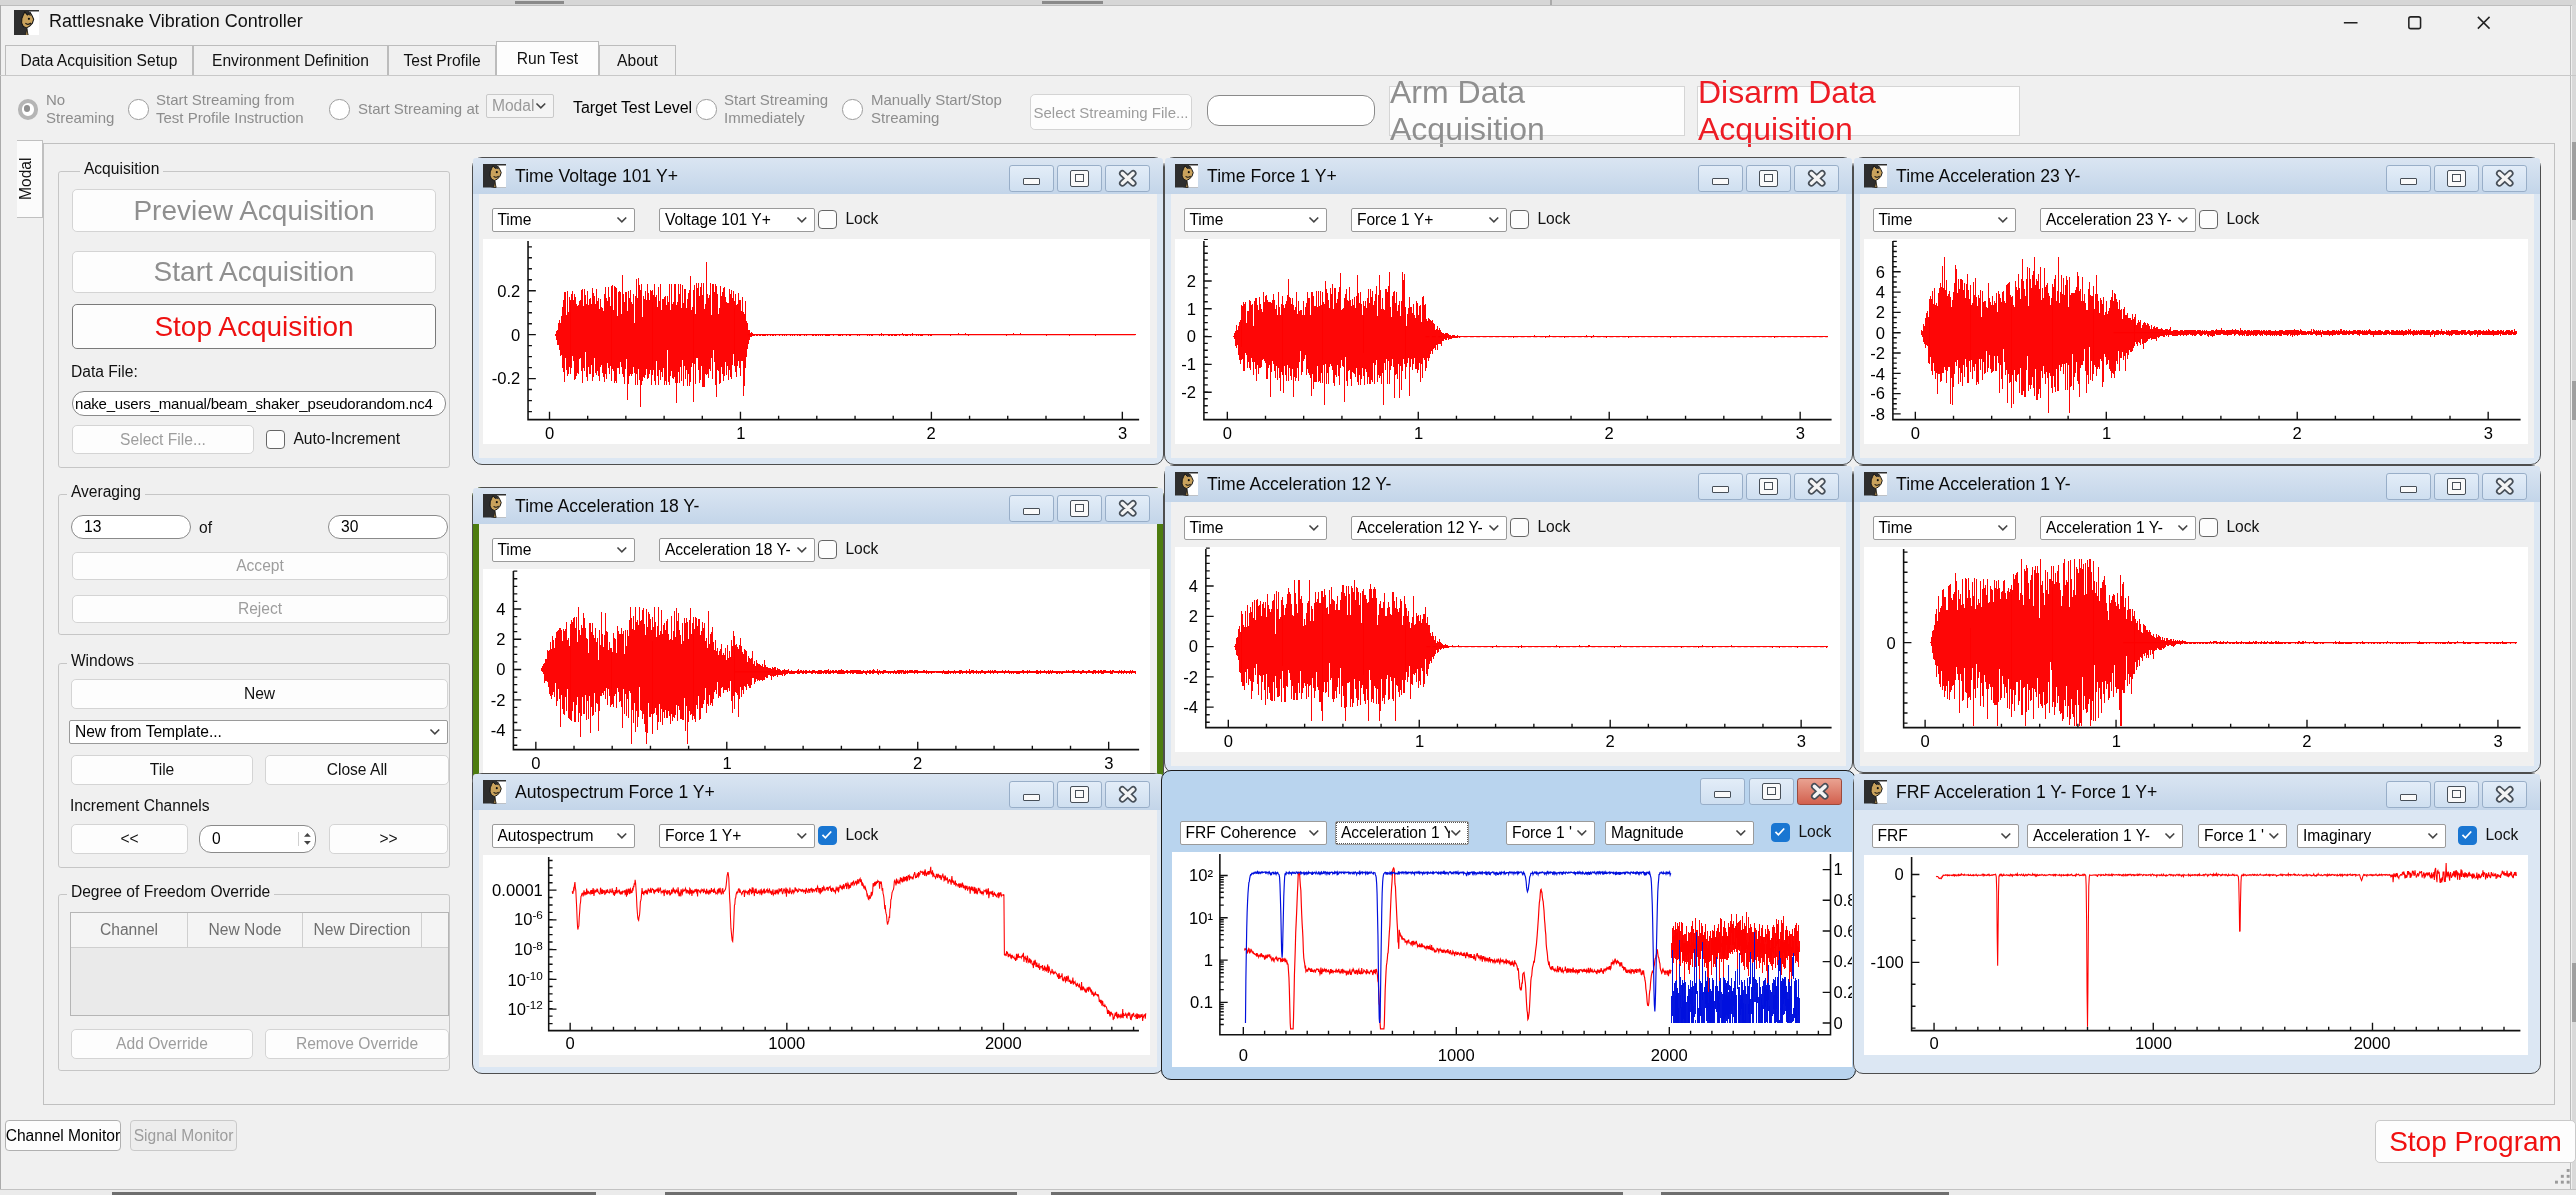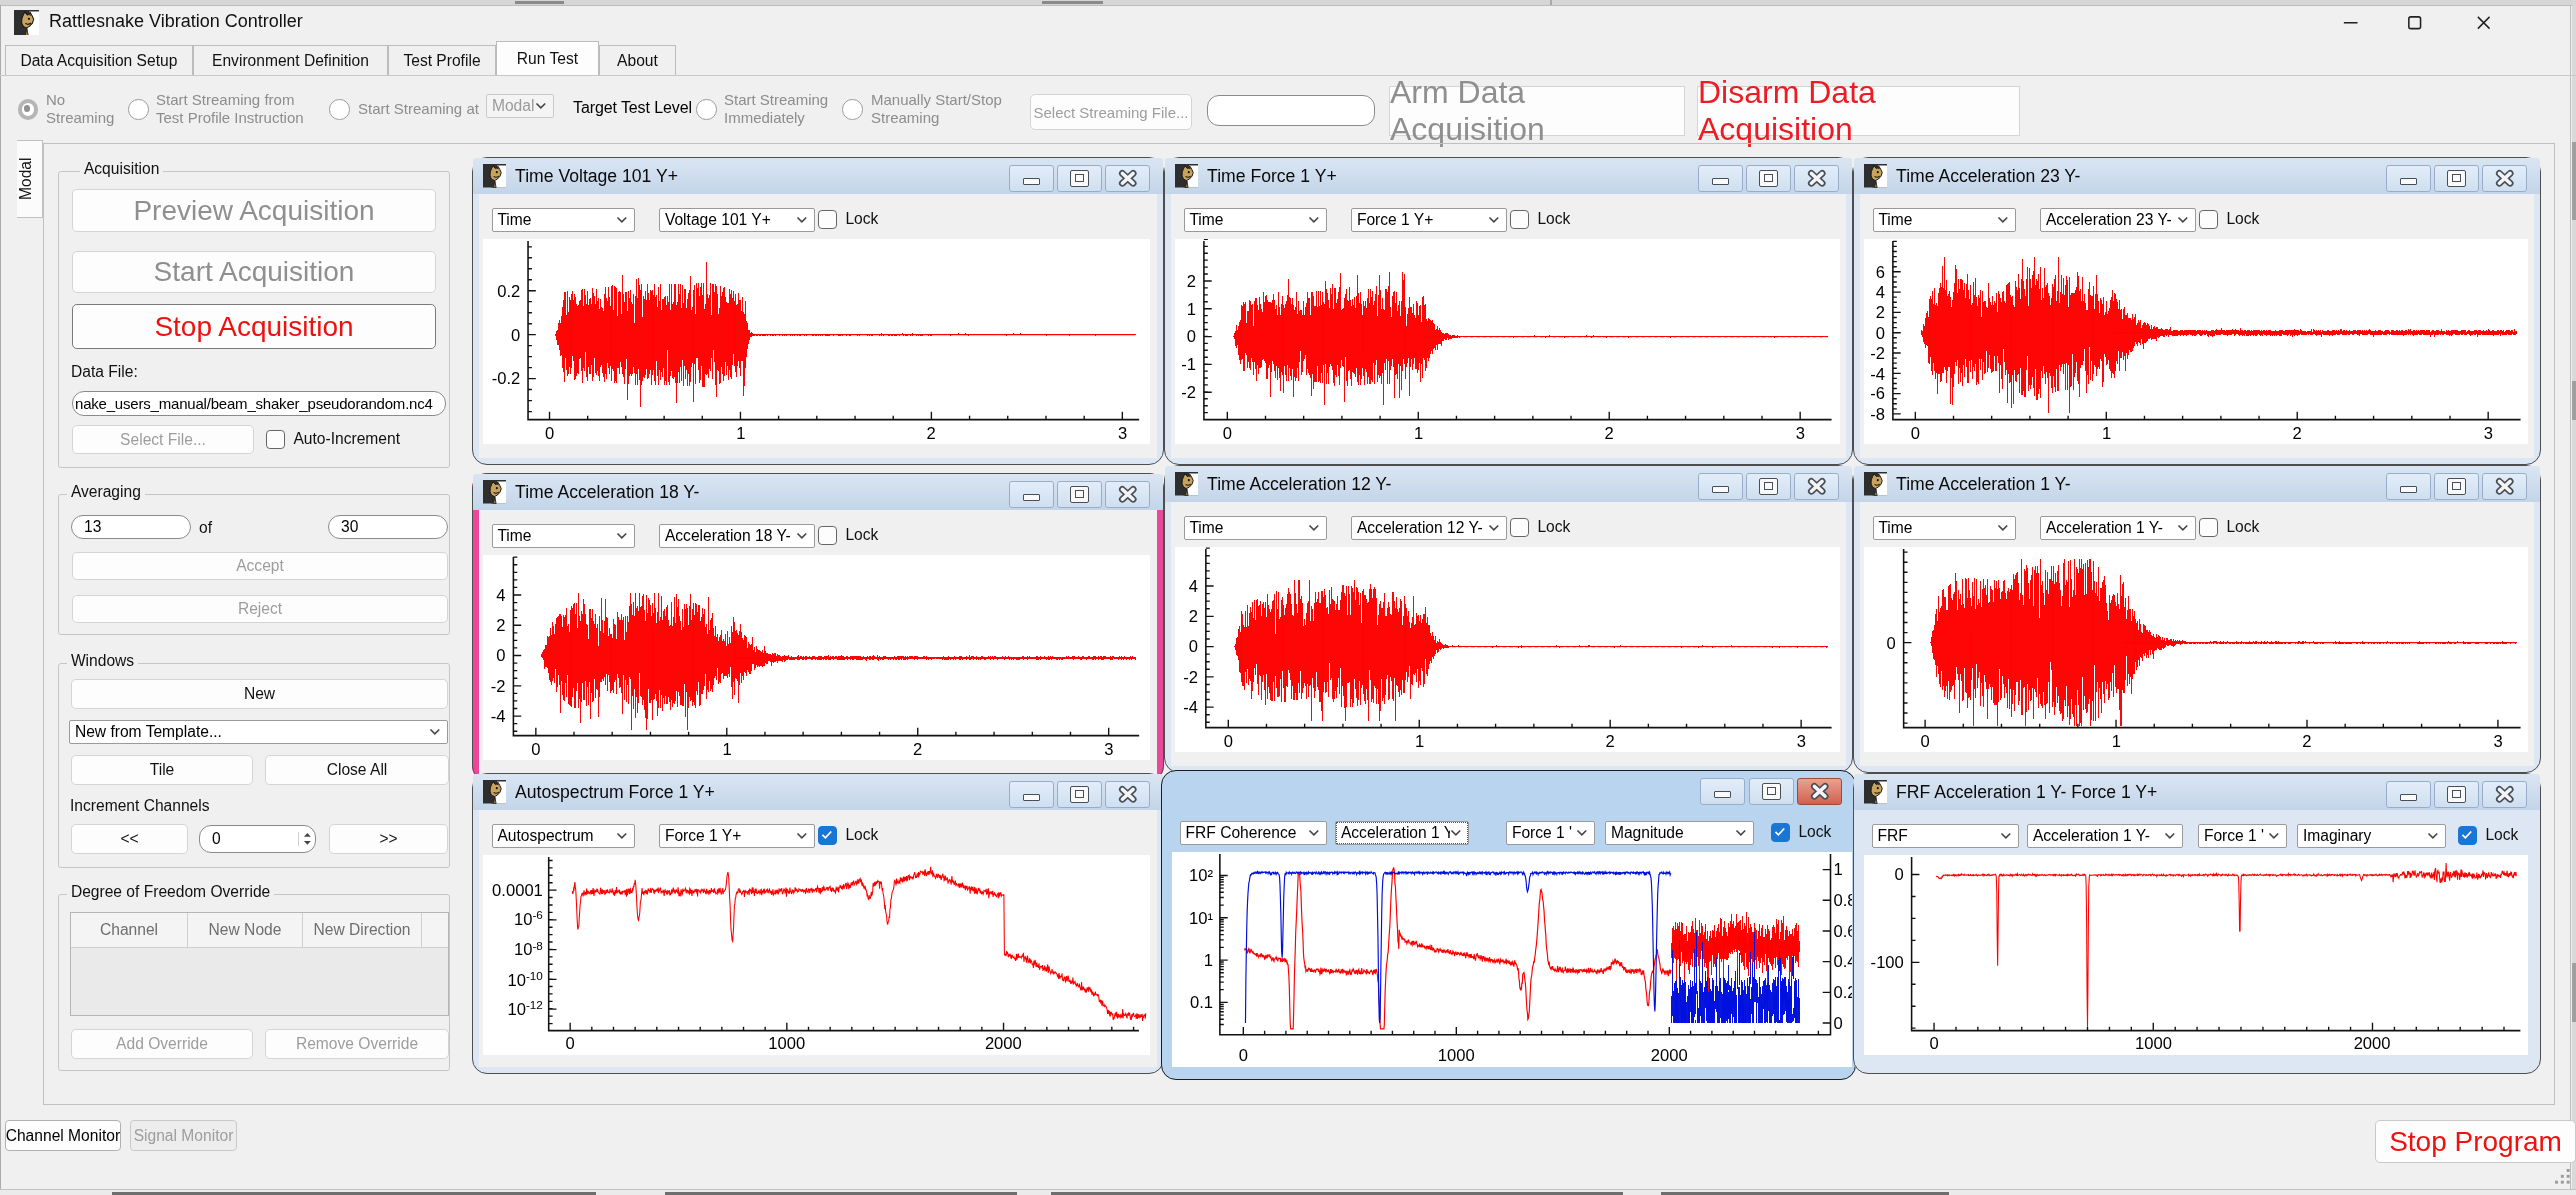--- a/index.html
+++ b/index.html
@@ -21,21 +21,21 @@
 .spin { margin-left:auto; margin-right:2.9px; display:flex; flex-direction:column; align-items:center; border-left:1px solid #d0d0d0; padding-left:3.9px; }
 .sidetab { left:16.6px; top:140px; width:26px; height:78px; background:#fbfbfb; border:1px solid #c0c0c0; border-right:none; writing-mode:vertical-rl; transform:rotate(180deg); text-align:center; font-size:15.6px; color:#111; }
 .grp { border:1px solid #c6c6c6; border-radius:2.9px; }
 .grplab { font-size:15.6px; color:#111; background:#f0f0f0; padding:0 3.9px; }
 .lab { font-size:15.6px; color:#111; }
 .th { font-size:15.6px; color:#6e6e6e; display:flex; align-items:center; justify-content:center; border-right:1px solid #cfcfcf; }
 .cbrow { display:flex; align-items:center; }
 .cb { width:18.6px; height:18.6px; border:1.5px solid #666; border-radius:3.9px; background:#fdfdfd; display:inline-flex; align-items:center; justify-content:center; }
 .cb.on { background:#1976d2; border-color:#1976d2; }
 .cblab { font-size:15.6px; color:#111; margin-left:8.8px; }
-.mdiwin { border-radius:15px; }
+.mdiwin { border-radius:10px; }
 .mtitle { background:linear-gradient(#dae5f2,#c3d5e9); display:flex; align-items:center; border-radius:2.9px 2.9px 0 0; }
 .micon { margin-left:9.8px; display:flex; }
 .mtxt { font-size:17.6px; color:#0a0a0a; margin-left:8.8px; white-space:nowrap; }
 .btn-mdi { width:45px; height:27px; background:linear-gradient(#e3edf8,#cfdff0); border:1px solid #98aec8; border-radius:2.9px; display:flex; align-items:center; justify-content:center; }
 .btn-mdi.red { background:linear-gradient(#e9a291,#d2604e); border-color:#9c4a3c; }
 .g-min { width:16.6px; height:6.8px; background:#fafafa; border:1.6px solid #474f58; border-radius:1px; margin-top:6.8px; }
 .g-max { width:18.6px; height:16.6px; background:#fafafa; border:1.8px solid #474f58; border-radius:2px; display:flex; align-items:center; justify-content:center; }
 .g-max::after { content:""; width:6.8px; height:5.9px; border:1.8px solid #474f58; background:#fafafa; }
 .combo { height:24.4px; background:#fff; border:1px solid #9a9a9a; border-radius:2px; display:flex; align-items:center; font-size:15.6px; color:#000; }
 .combo span { margin-left:4.9px; white-space:nowrap; overflow:hidden; }
@@ -358,21 +358,21 @@
       <text x="21" y="81" font-size="17" fill="#000" text-anchor="end">2</text>
       <text x="21" y="102" font-size="17" fill="#000" text-anchor="end">0</text>
       <text x="21" y="123" font-size="17" fill="#000" text-anchor="end">-2</text>
       <text x="21" y="144" font-size="17" fill="#000" text-anchor="end">-4</text>
       <text x="21" y="164" font-size="17" fill="#000" text-anchor="end">-6</text>
       <text x="21" y="185" font-size="17" fill="#000" text-anchor="end">-8</text>
       <path d="M58 93.2V98.2M59 93.8V100.5M60 87.3V105.2M61 89.4V107.1M62 81.3V112.0M63 75.7V108.1M64 73.7V110.1M65 79.9V127.3M66 61.2V121.2M67 69.9V127.7M68 58.8V121.3M69 61.6V135.0M70 53.4V139.4M71 66.7V127.3M72 49.8V134.8M73 67.3V143.0M74 65.4V136.8M75 68.2V159.0M76 55.6V138.4M77 50.4V138.0M78 45.3V146.9M79 48.9V145.1M80 27.9V137.4M81 50.5V137.4M82 18.0V130.9M83 52.6V133.9M84 42.4V147.9M85 57.9V134.9M86 56.5V131.2M87 53.4V130.7M88 59.0V168.6M89 70.1V142.3M90 62.6V169.7M91 54.5V152.0M92 45.2V138.4M93 26.4V126.2M94 30.9V130.4M95 55.0V124.1M96 40.5V148.3M97 51.5V131.8M98 41.1V146.8M99 41.4V137.6M100 41.8V150.2M101 52.7V128.9M102 45.1V141.5M103 60.8V122.9M104 45.6V130.8M105 36.3V147.6M106 51.9V147.0M107 61.5V124.5M108 59.8V125.6M109 47.0V136.7M110 67.8V123.9M111 65.1V143.8M112 43.8V131.3M113 56.9V135.3M114 39.9V127.8M115 59.9V149.3M116 68.2V146.5M117 57.1V148.9M118 60.3V122.9M119 52.7V134.5M120 79.6V123.4M121 53.5V144.3M122 64.5V126.3M123 63.4V137.8M124 63.6V137.6M125 69.5V115.2M126 71.1V135.9M127 45.0V132.1M128 60.1V118.4M129 64.4V133.0M130 68.0V137.3M131 58.6V136.4M132 67.6V135.7M133 63.2V119.9M134 66.0V135.1M135 55.0V134.8M136 75.2V119.7M137 53.6V126.6M138 56.5V157.6M139 60.9V129.4M140 65.0V143.0M141 54.0V153.9M142 53.7V113.0M143 63.8V126.4M144 65.4V139.3M145 46.8V134.4M146 46.0V167.8M147 45.0V137.9M148 44.1V147.9M149 57.0V146.2M150 59.5V147.4M151 64.2V173.2M152 58.6V139.2M153 67.4V169.4M154 69.4V134.1M155 42.7V145.8M156 49.6V146.0M157 51.9V139.3M158 36.3V138.3M159 50.3V158.0M160 61.6V132.6M161 41.2V159.5M162 20.0V160.3M163 42.8V155.3M164 51.1V161.6M165 58.9V162.1M166 41.1V134.5M167 28.9V119.9M168 68.8V156.1M169 30.2V149.4M170 40.7V153.9M171 49.7V149.4M172 36.5V141.1M173 33.1V152.7M174 18.0V160.9M175 47.0V133.6M176 40.8V164.6M177 42.9V164.5M178 36.0V158.3M179 51.1V153.7M180 28.2V162.9M181 62.8V135.4M182 49.9V142.9M183 60.1V130.5M184 29.7V138.6M185 49.0V148.7M186 47.5V136.2M187 44.6V142.5M188 55.4V178.0M189 57.9V136.9M190 67.9V140.8M191 60.7V153.1M192 46.0V140.3M193 56.9V158.0M194 49.2V140.4M195 41.1V151.1M196 37.1V156.7M197 63.5V133.5M198 53.6V155.9M199 18.0V155.6M200 65.3V128.7M201 54.6V135.6M202 37.1V131.4M203 56.0V127.8M204 39.5V138.6M205 57.2V128.4M206 47.0V154.4M207 37.6V127.5M208 42.1V154.3M209 70.1V128.9M210 38.7V178.0M211 57.1V152.1M212 55.7V150.6M213 55.4V118.0M214 55.6V154.2M215 55.7V141.5M216 52.6V137.6M217 49.4V126.2M218 33.7V145.1M219 38.3V148.9M220 53.2V161.8M221 51.4V131.8M222 63.4V128.7M223 38.9V129.2M224 63.6V125.3M225 56.5V112.8M226 65.6V134.8M227 72.4V158.1M228 72.9V139.1M229 51.7V148.8M230 44.0V110.5M231 56.9V144.6M232 58.3V125.0M233 58.7V145.2M234 47.8V137.9M235 59.4V133.0M236 71.9V128.6M237 56.6V131.2M238 36.4V140.0M239 56.1V132.7M240 63.5V131.1M241 76.1V132.8M242 60.4V122.8M243 62.5V124.9M244 66.4V151.7M245 59.6V146.2M246 77.5V117.3M247 75.1V120.6M248 63.9V129.1M249 77.2V128.5M250 73.7V124.4M251 70.4V133.4M252 62.9V135.2M253 59.9V142.6M254 52.2V137.4M255 63.2V138.8M256 55.0V142.1M257 56.8V135.3M258 61.4V124.9M259 64.4V128.5M260 71.7V115.0M261 62.9V135.3M262 72.7V122.1M263 71.9V121.6M264 81.5V115.3M265 72.2V123.9M266 69.2V119.8M267 77.4V135.2M268 77.7V116.3M269 75.9V123.4M270 81.0V118.6M271 80.5V114.0M272 80.5V115.4M273 83.1V115.9M274 77.0V115.0M275 81.7V111.5M276 82.6V108.5M277 80.2V109.6M278 76.6V105.1M279 88.4V107.8M280 85.7V109.7M281 82.9V105.8M282 85.1V106.9M283 83.0V108.7M284 90.8V102.9M285 87.7V107.9M286 86.1V112.7M287 85.1V106.2M288 86.0V106.5M289 87.6V106.0M290 86.3V104.2M291 86.8V102.2M292 88.8V102.7M293 91.9V101.4M294 87.9V103.8M295 91.8V102.9M296 89.7V102.0M297 88.9V102.9M298 91.3V102.8M299 90.4V104.9M300 90.1V100.3M301 92.2V101.7M302 92.0V100.9M303 91.9V98.9M304 90.7V99.1M305 92.2V99.5M306 93.4V100.9M307 92.8V100.7M308 92.3V98.8M309 91.7V99.3M310 92.6V98.5M311 93.5V99.9M312 92.5V98.5M313 90.5V98.8M314 94.4V98.3M315 94.4V99.3M316 93.6V99.2M317 93.1V99.2M318 93.2V99.2M319 92.8V97.8M320 92.8V99.2M321 93.2V99.6M322 94.5V98.1M323 94.2V98.3M324 93.0V98.9M325 92.8V98.2M326 92.8V98.0M327 93.9V99.7M328 93.1V98.7M329 93.5V98.1M330 92.8V98.9M331 93.4V98.3M332 93.7V98.0M333 92.8V97.7M334 92.8V98.3M335 93.6V98.7M336 93.6V99.2M337 93.5V98.7M338 92.8V99.2M339 93.2V98.9M340 94.0V98.6M341 93.4V97.1M342 93.5V97.4M343 93.7V98.2M344 93.3V98.9M345 94.1V99.1M346 93.0V98.7M347 94.0V97.6M348 92.9V98.4M349 94.4V98.6M350 92.8V97.8M351 94.0V99.0M352 93.8V100.6M353 94.1V98.3M354 94.0V99.2M355 93.1V99.0M356 92.8V100.4M357 92.9V99.2M358 93.9V98.9M359 93.6V97.4M360 94.2V97.6M361 92.2V98.4M362 93.7V98.5M363 92.8V98.5M364 93.5V98.0M365 92.9V97.9M366 91.6V97.5M367 93.4V97.4M368 92.9V98.3M369 93.2V98.6M370 93.9V98.7M371 93.2V98.6M372 93.5V99.2M373 93.2V98.4M374 93.5V98.1M375 92.8V98.7M376 93.0V98.4M377 91.8V97.3M378 93.2V97.8M379 93.4V99.1M380 92.2V98.5M381 93.6V97.5M382 93.1V97.8M383 93.2V98.1M384 94.2V99.2M385 91.1V98.4M386 93.0V98.0M387 93.0V99.2M388 94.2V98.5M389 93.2V99.1M390 92.8V97.7M391 94.0V99.0M392 93.0V99.2M393 93.1V99.2M394 92.8V98.8M395 94.2V99.4M396 93.0V98.1M397 93.8V98.2M398 92.8V98.9M399 93.4V98.5M400 92.8V99.2M401 93.3V99.2M402 93.9V98.3M403 93.5V97.5M404 93.7V97.4M405 92.8V98.7M406 94.1V99.0M407 93.3V98.6M408 94.2V99.2M409 92.8V97.8M410 93.2V98.4M411 93.8V98.1M412 92.8V98.9M413 93.8V98.1M414 93.5V98.4M415 93.5V98.3M416 93.6V99.1M417 93.9V98.6M418 93.8V99.2M419 94.6V98.5M420 94.4V98.9M421 93.3V98.2M422 93.9V99.2M423 94.1V98.3M424 94.4V98.2M425 92.8V99.2M426 93.1V99.2M427 92.8V99.2M428 92.9V97.4M429 94.7V98.3M430 94.5V98.0M431 92.8V98.6M432 93.4V98.7M433 93.0V99.0M434 93.0V98.3M435 93.3V97.3M436 93.7V99.2M437 92.8V98.0M438 93.3V100.9M439 93.3V98.1M440 91.8V99.0M441 93.4V98.1M442 93.2V97.9M443 93.6V99.2M444 94.0V97.7M445 93.6V97.9M446 94.3V98.5M447 92.1V97.8M448 93.6V98.1M449 93.8V98.7M450 93.8V98.7M451 94.2V98.4M452 94.4V98.7M453 95.5V98.1M454 93.9V97.7M455 94.0V98.1M456 93.8V97.6M457 93.8V97.9M458 91.9V98.2M459 95.0V98.2M460 92.4V97.7M461 93.4V97.4M462 94.2V98.3M463 93.4V99.5M464 93.9V98.7M465 93.7V98.0M466 94.2V98.0M467 93.3V97.9M468 94.9V100.0M469 93.4V97.8M470 93.9V98.4M471 93.9V98.6M472 94.3V98.5M473 94.5V98.7M474 93.3V98.4M475 93.6V98.7M476 94.1V98.9M477 94.3V98.0M478 94.2V98.7M479 93.3V99.7M480 93.7V98.6M481 93.3V98.5M482 94.1V97.9M483 93.7V97.8M484 94.7V98.1M485 93.4V98.7M486 94.1V97.5M487 94.2V97.9M488 92.0V97.4M489 92.3V97.7M490 94.3V98.7M491 93.6V97.9M492 93.5V98.0M493 94.0V98.4M494 93.6V97.9M495 94.5V97.3M496 93.9V98.1M497 93.6V98.7M498 94.7V97.6M499 94.3V97.6M500 94.0V98.6M501 93.5V98.6M502 93.3V96.9M503 93.0V97.2M504 94.3V97.6M505 93.4V98.2M506 93.4V98.0M507 93.7V99.5M508 93.1V97.8M509 94.3V97.6M510 93.7V98.0M511 93.8V98.7M512 93.7V98.7M513 94.6V98.7M514 93.3V98.1M515 94.1V98.7M516 93.5V97.6M517 92.0V97.3M518 93.3V98.0M519 94.0V98.7M520 94.1V98.3M521 93.9V100.1M522 94.4V98.2M523 93.3V98.3M524 94.3V98.2M525 94.7V98.3M526 93.6V98.2M527 93.6V98.6M528 93.3V97.9M529 94.3V97.5M530 94.0V98.4M531 94.2V97.2M532 94.9V98.7M533 94.5V98.6M534 93.6V98.3M535 93.3V98.0M536 93.6V97.5M537 93.3V97.6M538 94.2V98.1M539 95.0V97.8M540 93.5V98.7M541 93.3V98.7M542 93.0V98.4M543 94.3V98.6M544 93.9V98.0M545 93.7V98.7M546 93.3V98.7M547 93.9V98.0M548 93.3V98.5M549 94.1V98.1M550 93.6V98.7M551 93.3V98.1M552 93.9V99.5M553 94.5V97.9M554 93.3V98.0M555 93.3V98.4M556 93.8V97.3M557 92.0V98.2M558 93.3V97.8M559 92.3V98.3M560 94.4V97.8M561 94.2V98.7M562 93.7V99.3M563 93.6V98.5M564 94.4V98.7M565 93.6V98.3M566 93.9V98.6M567 93.3V97.6M568 93.8V97.9M569 93.3V98.5M570 93.6V98.2M571 93.9V98.7M572 93.3V97.4M573 93.5V98.7M574 93.3V98.4M575 94.4V98.7M576 93.6V98.7M577 93.7V98.3M578 93.6V98.7M579 93.4V98.1M580 94.8V100.1M581 94.4V98.7M582 93.6V98.4M583 93.0V97.8M584 93.9V100.0M585 94.4V98.7M586 93.6V98.7M587 93.3V98.5M588 93.4V98.6M589 94.4V97.7M590 93.9V98.2M591 92.0V97.3M592 94.4V98.3M593 93.8V98.4M594 94.3V97.8M595 95.1V97.8M596 93.3V98.7M597 94.0V98.3M598 93.5V98.7M599 93.9V99.4M600 93.9V98.1M601 93.6V99.0M602 93.4V98.5M603 93.3V97.8M604 92.9V97.3M605 93.3V98.7M606 93.5V98.7M607 93.7V98.3M608 93.9V98.4M609 94.4V98.2M610 94.0V97.5M611 93.4V98.3M612 94.7V98.0M613 93.6V98.7M614 93.4V97.7M615 93.3V98.7M616 93.7V98.7M617 94.9V98.3M618 94.2V97.6M619 93.5V97.7M620 93.6V98.3M621 93.8V98.9M622 94.6V98.0M623 94.6V98.7M624 93.9V97.7M625 93.6V98.2M626 93.6V98.7M627 93.3V97.5M628 94.4V100.1M629 93.3V97.9M630 93.3V98.0M631 93.3V98.7M632 93.8V97.8M633 94.5V98.3M634 93.5V98.4M635 94.5V98.3M636 93.8V98.6M637 93.3V97.9M638 93.8V98.0M639 92.7V98.3M640 93.5V98.7M641 94.4V98.1M642 93.8V98.5M643 93.3V98.3M644 93.7V99.5M645 93.9V98.0M646 93.8V98.4M647 94.0V98.1M648 93.3V98.7M649 93.4V98.4M650 94.0V97.5M651 93.7V99.0M652 93.6V97.5M653 93.8V98.1M654 93.5V98.4M655 93.8V97.3M656 95.1V98.2M657 94.3V98.7M658 93.3V98.1M659 93.7V97.7M660 93.7V98.0M661 93.7V98.7M662 94.4V98.6M663 93.3V98.5M664 93.1V97.6M665 95.0V97.9M666 92.4V97.9M667 94.2V98.5M668 94.2V97.4" stroke="#fe0000" stroke-width="1" fill="none" shape-rendering="crispEdges"></path>
       <path d="M255 96.0H668" stroke="#fe0000" stroke-width="1.3" fill="none"></path>
     </svg>
   </div>
-<div class="pos mdiwin" style="left:472px;top:473px;width:692px;height:308px;background:#ec4899;outline:1.4px solid #4e4e4e;outline-offset:-1px">
+<div class="pos mdiwin" style="left:472px;top:487px;width:692px;height:308px;background:#4d7c0f;outline:1.4px solid #4e4e4e;outline-offset:-1px">
     <div class="pos mtitle" style="left:1px;top:1px;width:690px;height:36px">
       <span class="micon">
         <svg width="23.5" height="23.5" viewBox="0 0 24 24">
           <rect width="24" height="24" fill="#2e2e2e"></rect>
           <path d="M14.5 1.5H24V24H11z" fill="#fff"></path>
           <path d="M10.2 1.8l2.4 2.8 2.6-2.4 1.9 3.2 1.5 3.4-1.2 3.6-2.6 2.9-3.1 1.6-2.9-1.3-1.6-3.4.2-4.2 1.4-3.4z" fill="#c9a25c" stroke="#141414" stroke-width="1"></path>
           <path d="M12.6 4.6l2.2-2 1.6 2.8z" fill="#2e2e2e"></path>
           <circle cx="14.1" cy="8.3" r="1.05" fill="#0c0c0c"></circle>
           <path d="M10.8 12.6q2.6 2 5.2-.3" fill="none" stroke="#141414" stroke-width="1.1"></path>
           <path d="M9.6 15.9l2.6 1.4 1.5 6.7H8.5l1.5-3.6z" fill="#2e2e2e"></path>

